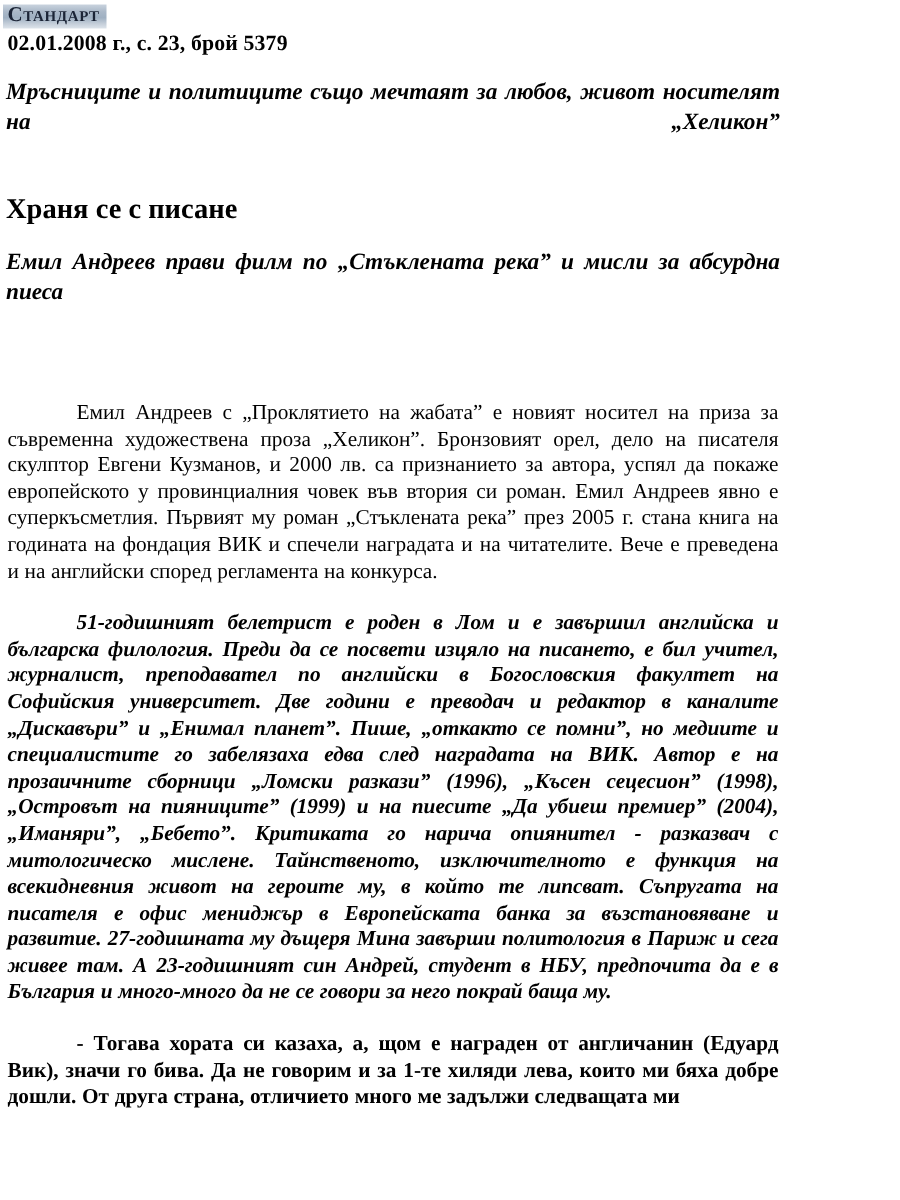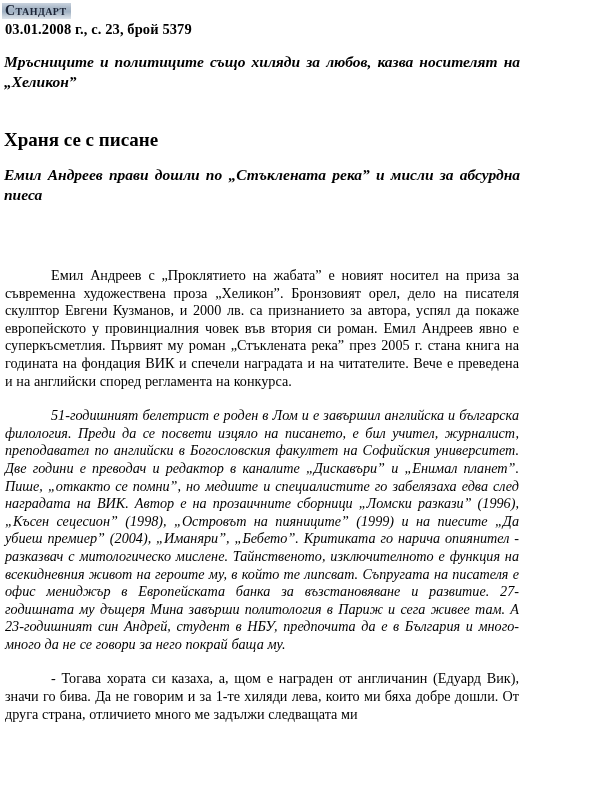--- a/index.html
+++ b/index.html
@@ -102,20 +102,21 @@
     margin: 0 5px 0 5px;
     text-indent: 46px;
     font-size: 14.2px;
     line-height: 17.6px;
     text-align: justify;
     text-justify: inter-word;
     word-spacing: 0.2px;
   }
   p.para + p.para {
     margin-top: 17px;
+    font-weight: bold;
   }
   p.para.italic {
     font-style: italic;
   }
   p.para.qa-question {
     font-style: italic;
     font-weight: bold;
   }
   p.para.qa-answer {
     font-style: normal;
@@ -126,28 +127,28 @@
     margin-top: 18px;
   }
 </style>
 </head>
 <body>
 
 <div class="page">
 
   <div class="masthead">
     <div class="logo-badge">Стандарт</div>
-    <div class="issue-line">03.01.2008 г., с. 23, брой 5379</div>
+    <div class="issue-line">02.01.2008 г., с. 23, брой 5379</div>
   </div>
 
-  <h1 class="headline">Мръсниците и политиците също хиляди за любов, казва носителят на „Хеликон”</h1>
+  <h1 class="headline">Мръсниците и политиците също мечтаят за любов, живот носителят на „Хеликон”</h1>
 
   <h2 class="kicker">Храня се с писане</h2>
 
-  <h3 class="subhead">Емил Андреев прави дошли по „Стъклената река” и мисли за абсурдна пиеса</h3>
+  <h3 class="subhead">Емил Андреев прави филм по „Стъклената река” и мисли за абсурдна пиеса</h3>
 
   <div class="body-block">
     <p class="para">Емил Андреев с „Проклятието на жабата” е новият носител на приза за съвременна художествена проза „Хеликон”. Бронзовият орел, дело на писателя скулптор Евгени Кузманов, и 2000 лв. са признанието за автора, успял да покаже европейското у провинциалния човек във втория си роман. Емил Андреев явно е суперкъсметлия. Първият му роман „Стъклената река” през 2005 г. стана книга на годината на фондация ВИК и спечели наградата и на читателите. Вече е преведена и на английски според регламента на конкурса.</p>
 
     <p class="para italic">51-годишният белетрист е роден в Лом и е завършил английска и българска филология. Преди да се посвети изцяло на писането, е бил учител, журналист, преподавател по английски в Богословския факултет на Софийския университет. Две години е преводач и редактор в каналите „Дискавъри” и „Енимал планет”. Пише, „откакто се помни”, но медиите и специалистите го забелязаха едва след наградата на ВИК. Автор е на прозаичните сборници „Ломски разкази” (1996), „Късен сецесион” (1998), „Островът на пияниците” (1999) и на пиесите „Да убиеш премиер” (2004), „Иманяри”, „Бебето”. Критиката го нарича опиянител - разказвач с митологическо мислене. Тайнственото, изключителното е функция на всекидневния живот на героите му, в който те липсват. Съпругата на писателя е офис мениджър в Европейската банка за възстановяване и развитие. 27-годишната му дъщеря Мина завърши политология в Париж и сега живее там. А 23-годишният син Андрей, студент в НБУ, предпочита да е в България и много-много да не се говори за него покрай баща му.</p>
 
 
     <p class="para qa-answer">- Тогава хората си казаха, а, щом е награден от англичанин (Едуард Вик), значи го бива. Да не говорим и за 1-те хиляди лева, които ми бяха добре дошли. От друга страна, отличието много ме задължи следващата ми</p>
   </div>
 

